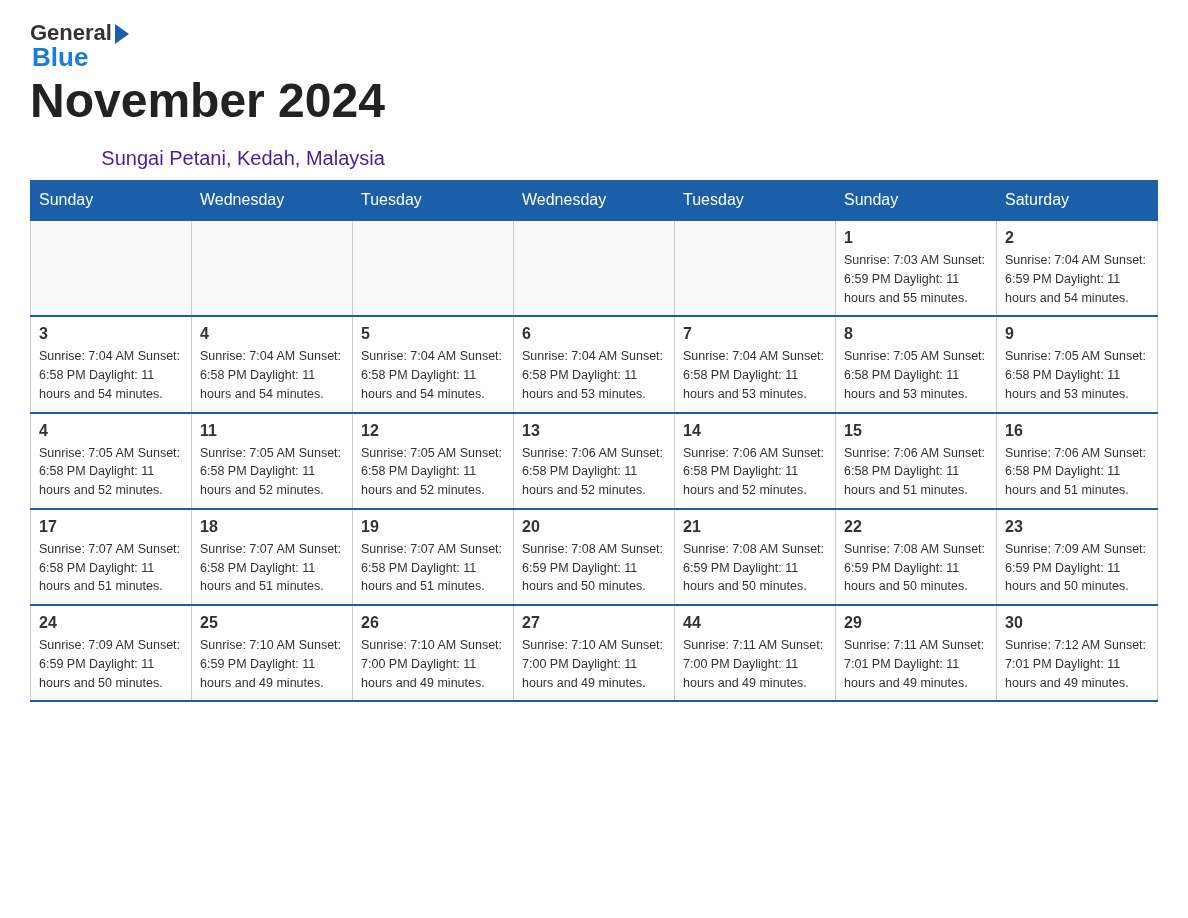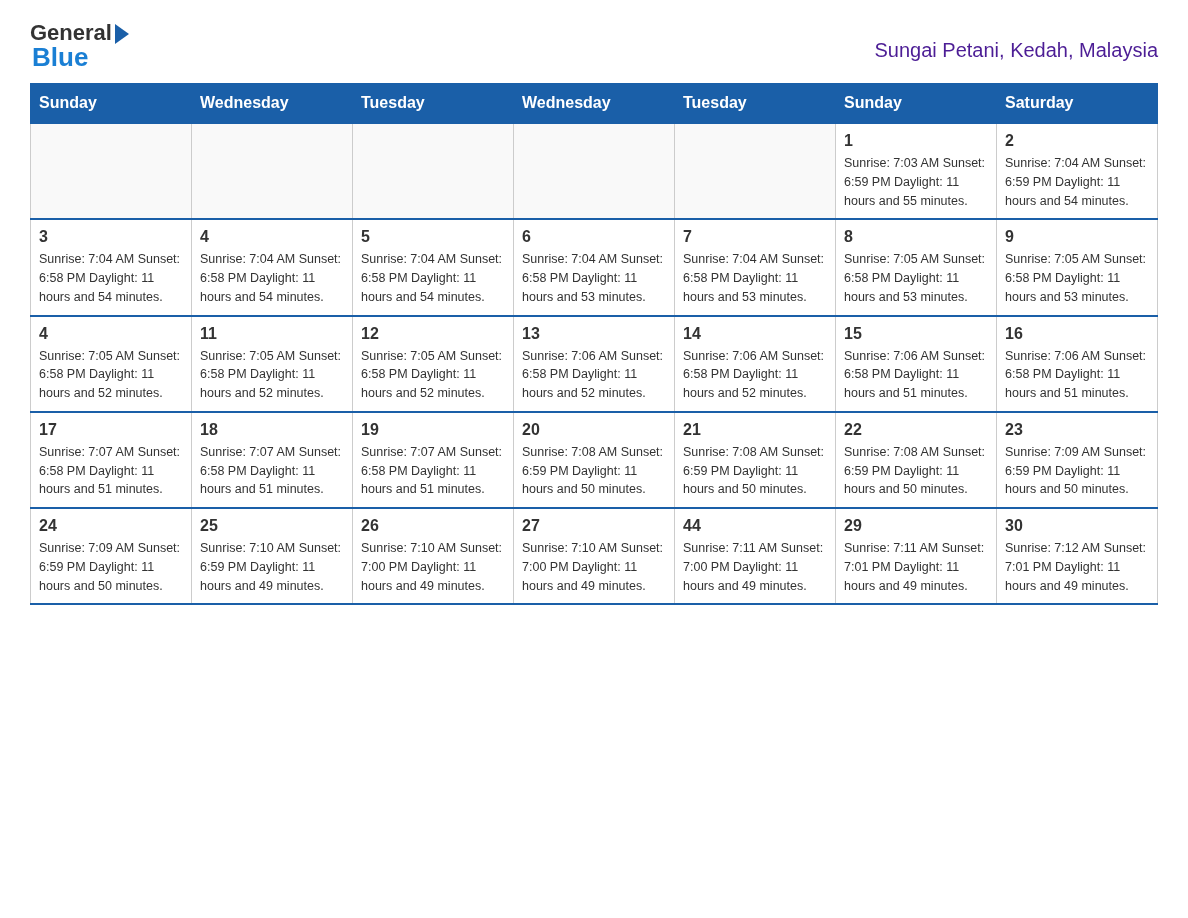--- a/index.html
+++ b/index.html
@@ -9,20 +9,21 @@
       color: #333;
       padding: 20px 30px;
       width: 1188px;
       min-height: 918px;
     }
     .header {
       display: flex;
       justify-content: space-between;
       align-items: flex-start;
       margin-bottom: 10px;
+      flex-direction: column;
     }
     .logo {
       display: flex;
       flex-direction: column;
       align-items: flex-start;
     }
     .logo-top {
       display: flex;
       align-items: center;
     }
@@ -62,21 +63,21 @@
     }
     .calendar {
       width: 100%;
       border-collapse: collapse;
       margin-top: 10px;
     }
     .calendar th {
       background-color: #1a5fa8;
       color: #fff;
       font-size: 16px;
-      font-weight: bold;
+      font-weight: normal;
       padding: 10px 8px;
       text-align: left;
       border: 1px solid #1a5fa8;
     }
     .calendar td {
       vertical-align: top;
       padding: 8px;
       border: 1px solid #ccc;
       width: 14.28%;
       min-height: 90px;
@@ -107,20 +108,21 @@
 
 <div class="header">
   <div class="logo">
     <div class="logo-top">
       <span class="logo-general">General</span>
       <div class="logo-arrow"></div>
     </div>
     <span class="logo-line2">Blue</span>
   </div>
   <div class="title-section">
+    <div class="title-month">November 2024</div>
     <div class="title-location">Sungai Petani, Kedah, Malaysia</div>
   </div>
 </div>
 
 <table class="calendar">
   <thead>
     <tr>
     <th>Sunday</th>
         <th>Wednesday</th>
         <th>Tuesday</th>

